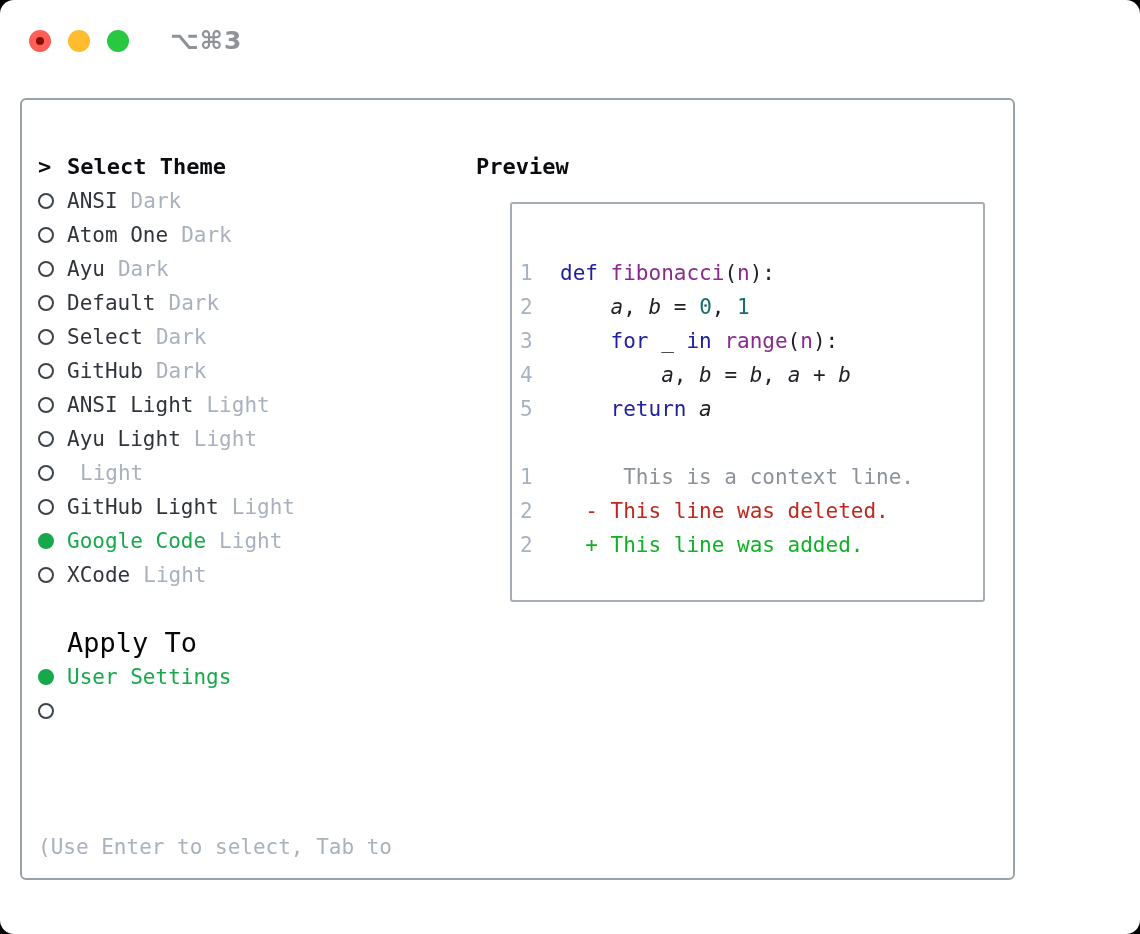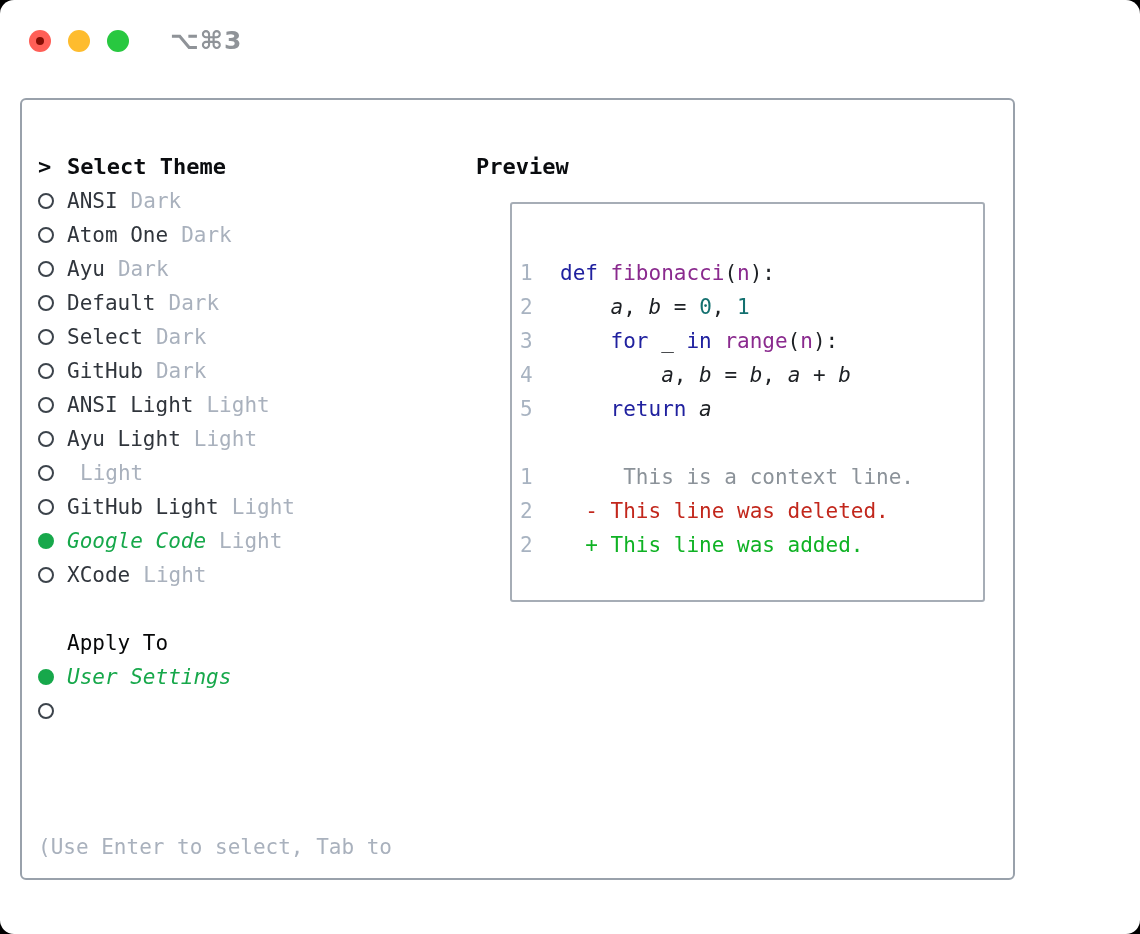--- a/index.html
+++ b/index.html
@@ -26,24 +26,24 @@
   
   .theme-list{position:absolute;left:38px;top:150px;}
   .row{display:flex;height:34px;line-height:34px;font-size:21px;align-items:flex-start;}
   .bcol{width:29px;flex:none;display:block;position:relative;height:34px;}
   .radio{position:absolute;left:0;top:9px;width:16px;height:16px;border-radius:50%;
     border:2px solid var(--circleGray);box-sizing:border-box;}
   .radio.on{background:var(--selGreen);border-color:var(--selGreen);}
   .hdr-prefix{font-weight:bold;color:var(--headerBlack);font-size:22px;}
   .hdr{font-weight:bold;color:var(--headerBlack);font-size:22px;line-height:34px;}
   .name{color:var(--listText);white-space:pre;}
-  .name.sel{color:var(--selGreen);font-style:italic;}
+  .name.sel{color:var(--selGreen);}
   .variant{color:var(--mutedGray);margin-left:0.62em;}
   .apply-section{position:absolute;left:38px;top:626px;}
-  .apply-hdr{color:#060708;font-size:21px;}
+  .apply-hdr{color:#060708;font-size:27px;}
   .help{position:absolute;left:38px;top:762px;font-size:21px;line-height:34px;color:var(--mutedGray);white-space:pre;}
   
   .preview-title{position:absolute;left:476px;top:150px;font-size:22px;font-weight:bold;color:var(--headerBlack);line-height:34px;}
   .preview-box{position:absolute;left:510px;top:202px;width:475px;height:400px;box-sizing:border-box;
     border:2px solid var(--previewBorder);border-radius:3px;background:#fff;
     padding:52px 0 0 8px;overflow:hidden;}
   .pline{display:flex;height:34px;line-height:34px;font-size:21px;}
   .ln{width:40px;flex:none;color:var(--lineNo);white-space:pre;}
   .codeseg{white-space:pre;}
   .kw{color:var(--codeKeyword);}

